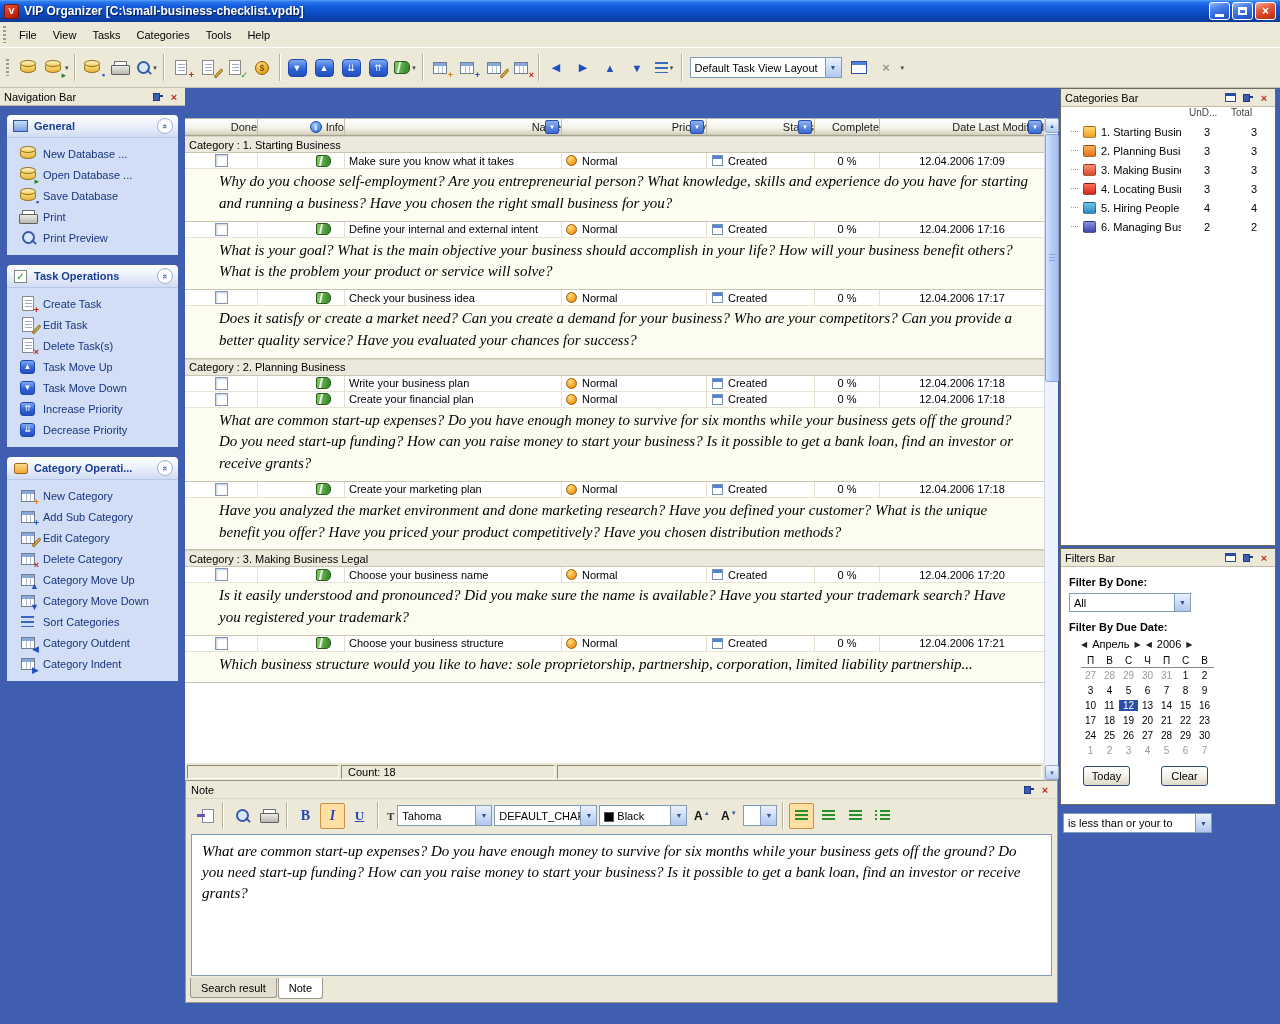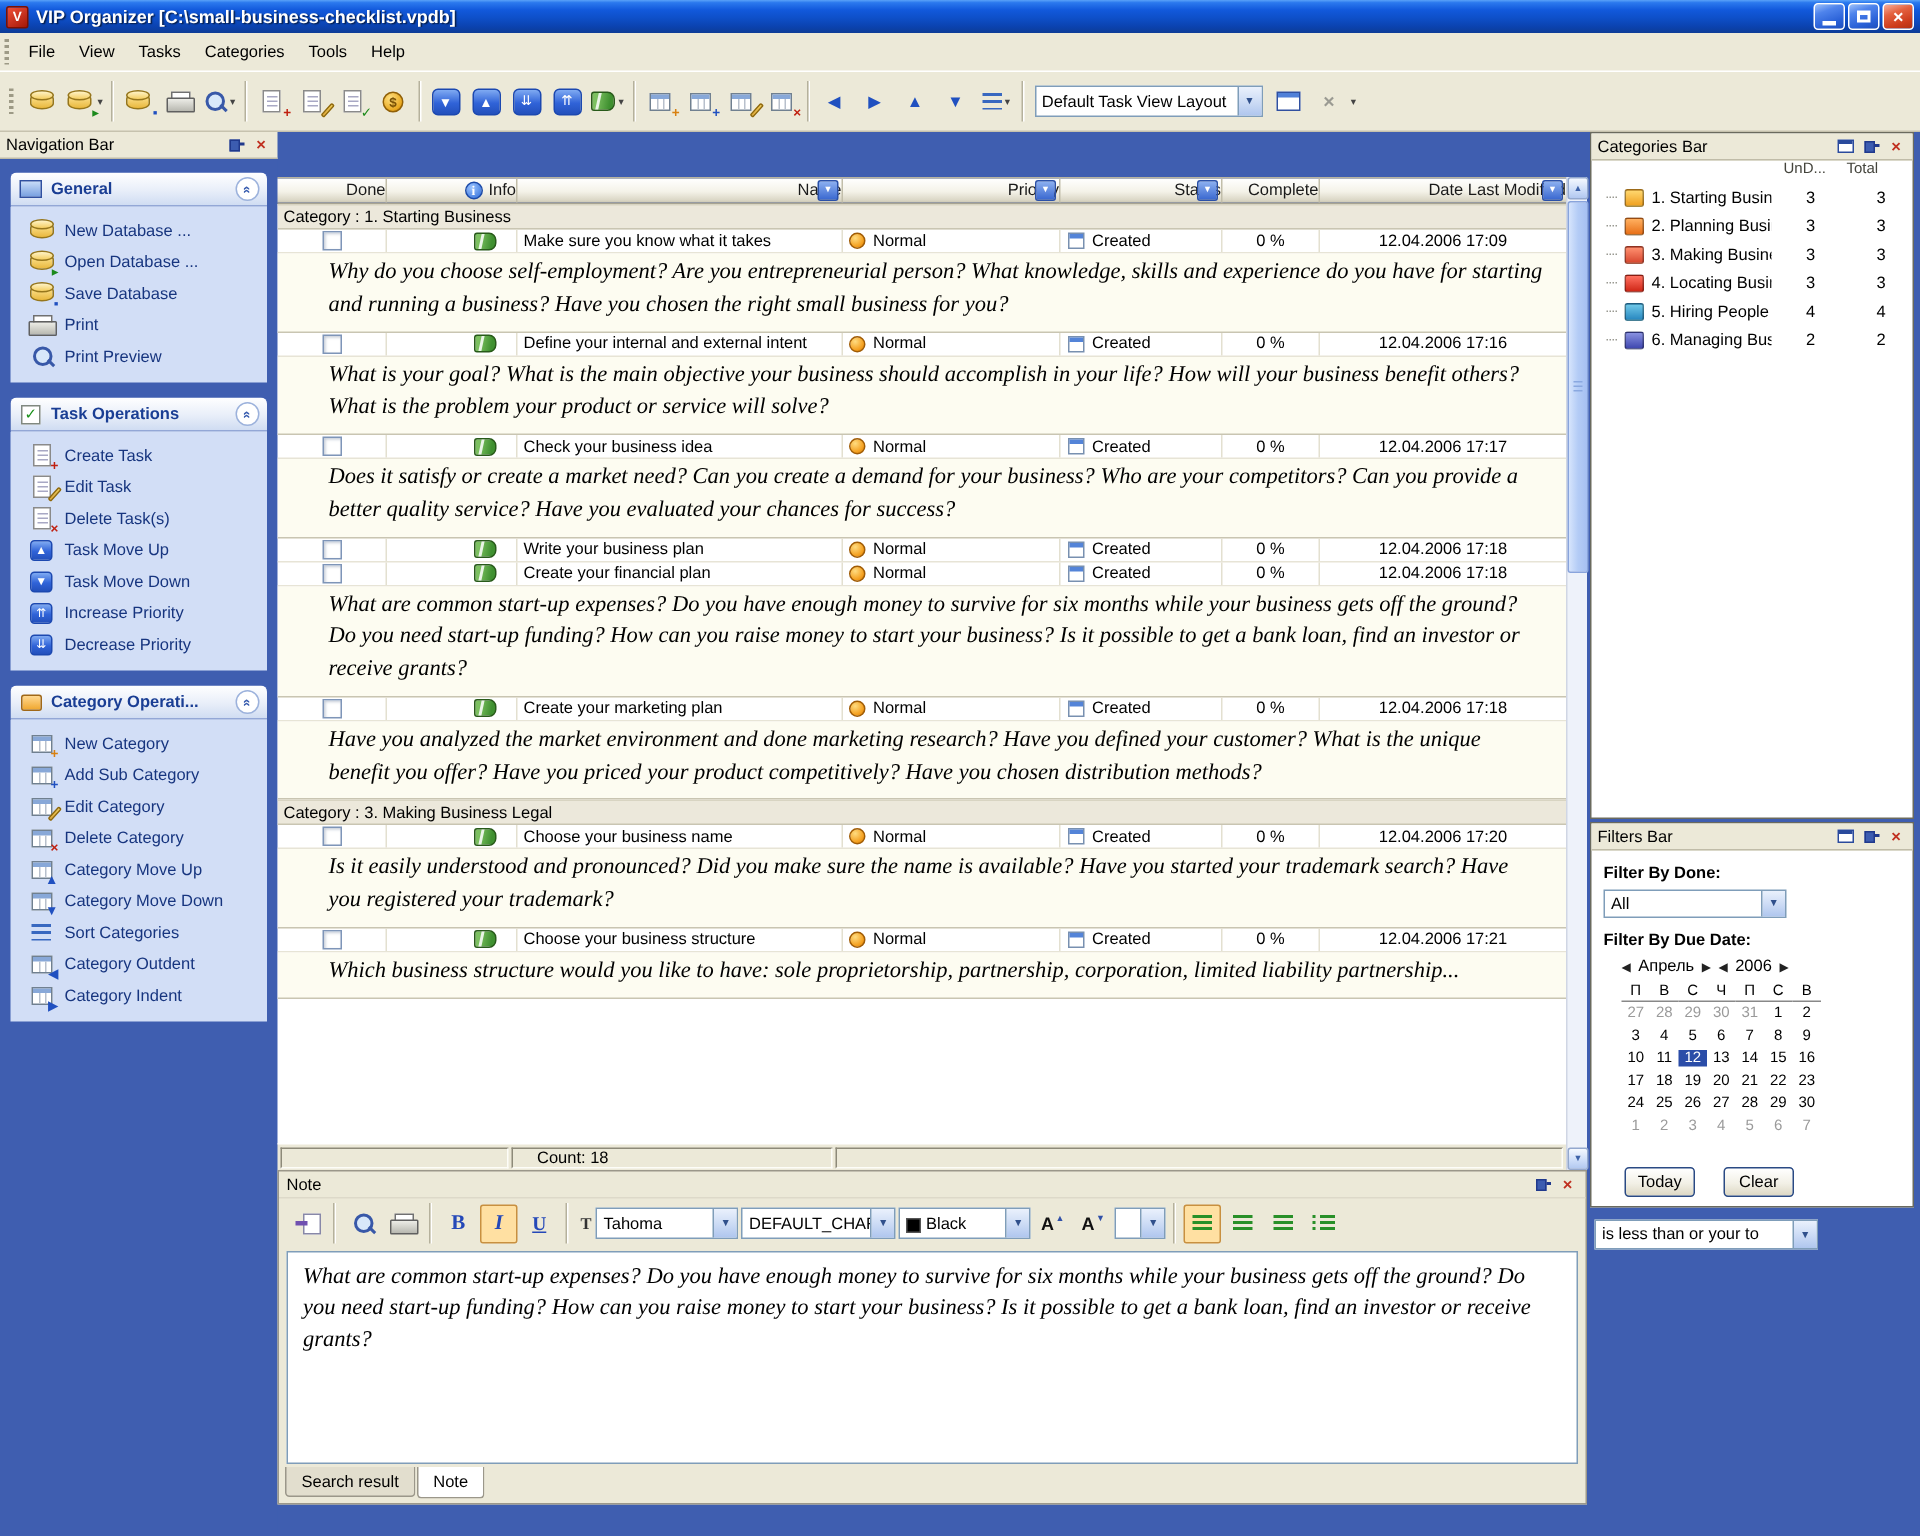--- a/index.html
+++ b/index.html
@@ -102,21 +102,21 @@
 .td.c-comp{width:65px;justify-content:center}
 .td.c-date{width:164px;justify-content:center;border-right:none}
 .tdesc{background:#FDFCF1;border-bottom:1px solid #C9C5B2;padding:2px 14px 6px 34px;font-family:"Liberation Serif","DejaVu Serif",serif;font-style:italic;font-size:15px;line-height:1.45}
 .checkbox{width:13px;height:13px;background:#fff;border:1px solid #7E95B8;box-shadow:inset 1px 1px 2px rgba(90,110,140,.35)}
 .prio-dot{width:11px;height:11px;border-radius:50%;background:radial-gradient(circle at 35% 30%,#FFDC80,#F4A020 65%,#CC7608);border:1px solid #A05C06;flex:none}
 .status-ic{width:11px;height:11px;background:#fff;border:1px solid #7890B0;position:relative;flex:none}
 .status-ic::before{content:"";position:absolute;left:0;right:0;top:0;height:3px;background:#5484D8}
 .bookc{width:15px;height:12px}
 
 .statusbar{position:absolute;left:185px;top:762px;width:859px;height:18px;background:#ECE9D8;display:flex;align-items:center;gap:2px;padding:0 2px;border-top:1px solid #fff}
-.sb{height:14px;border:1px solid;border-color:#8D8A79 #FDFDF8 #FDFDF8 #8D8A79;display:flex;align-items:center;padding:0 16px;white-space:nowrap}
+.sb{height:14px;border:1px solid;border-color:#8D8A79 #FDFDF8 #FDFDF8 #8D8A79;display:flex;align-items:center;padding:0 6px;white-space:nowrap}
 .sb1{width:152px}.sb2{width:214px}.sb3{flex:1}
 
 
 .vscroll{position:absolute;left:1044px;top:118px;width:14px;height:662px;background:#EEF2FA;border-left:1px solid #D0D6E4}
 .vs-btn{position:absolute;left:0;width:14px;height:15px;border:1px solid #93A8CE;border-radius:2px;background:linear-gradient(180deg,#F4F8FE,#CCDCF8 60%,#B2C8F0);color:#3E62A8;font-size:6px;display:flex;align-items:center;justify-content:center}
 .vs-up{top:0}.vs-down{bottom:0}
 .vs-thumb{position:absolute;left:0;top:16px;width:14px;height:248px;border:1px solid #89A4DC;border-radius:2px;background:linear-gradient(90deg,#D6E4FC,#B4CCF6 50%,#A6C0F2)}
 .vs-thumb::after{content:"";position:absolute;left:3px;top:50%;width:6px;height:1px;margin-top:-4px;background:#8AA8E0;box-shadow:0 3px 0 #8AA8E0,0 6px 0 #8AA8E0}
 
 
@@ -162,21 +162,21 @@
 .filtersbar{position:absolute;left:1060px;top:548px;width:216px;height:257px;border:1px solid #6A6A5E;background:#fff;display:flex;flex-direction:column}
 .fb-body{flex:1;padding:7px 8px 4px}
 .fb-label{font-weight:bold;margin:2px 0 5px}
 .fb-combo{width:122px;height:19px;margin-bottom:9px}
 .cal-nav{display:flex;align-items:center;gap:5px;margin:1px 0 3px 12px}
 .cal-arrow{font-size:8px;color:#222}
 .cal-grid{margin-left:12px;width:133px;display:grid;grid-template-columns:repeat(7,19px);grid-auto-rows:15px;text-align:center;font-size:10px;align-items:center}
 .cal-dh{border-bottom:1px solid #888;height:14px;line-height:13px}
 .cal-cell.out{color:#9A9A9A}
 .cal-cell.sel{background:#2B4DA8;color:#fff}
-.cal-btns{display:flex;gap:19px;margin:20px 0 0 14px}
+.cal-btns{display:flex;gap:31px;margin:8px 0 0 14px}
 .xp-btn{width:47px;height:20px;border:1px solid #2A4A84;border-radius:3px;background:linear-gradient(180deg,#FFFFFF,#F2F0E6 55%,#DDD8C4);display:flex;align-items:center;justify-content:center}
 .due-combo{position:absolute;left:1063px;top:813px;width:149px;height:20px}
 </style>
 </head>
 <body>
 
 <div class="app">
 
  <div class="titlebar">
   <span class="app-icon">V</span>
@@ -614,20 +614,23 @@
     <div class="td c-status">
             <span class="status-ic"></span>
             <span>Created</span>
           </div>
     <div class="td c-comp">0 %</div>
     <div class="td c-date">12.04.2006 17:17</div>
    </div>
    <div class="tdesc">Does it satisfy or create a market need? Can you create a demand for your business? Who are your competitors? Can you provide a better quality service? Have you evaluated your chances for success?</div>
   </div>
 
+  <div class="catrow">
+        <span>Category : 2. Planning Business</span>
+      </div>
 
   <div>
    <div class="trow">
     <div class="td c-done">
             <span class="checkbox"></span>
           </div>
     <div class="td c-info">
             <span class="gbook bookc"></span>
           </div>
     <div class="td c-name">Write your business plan</div>

